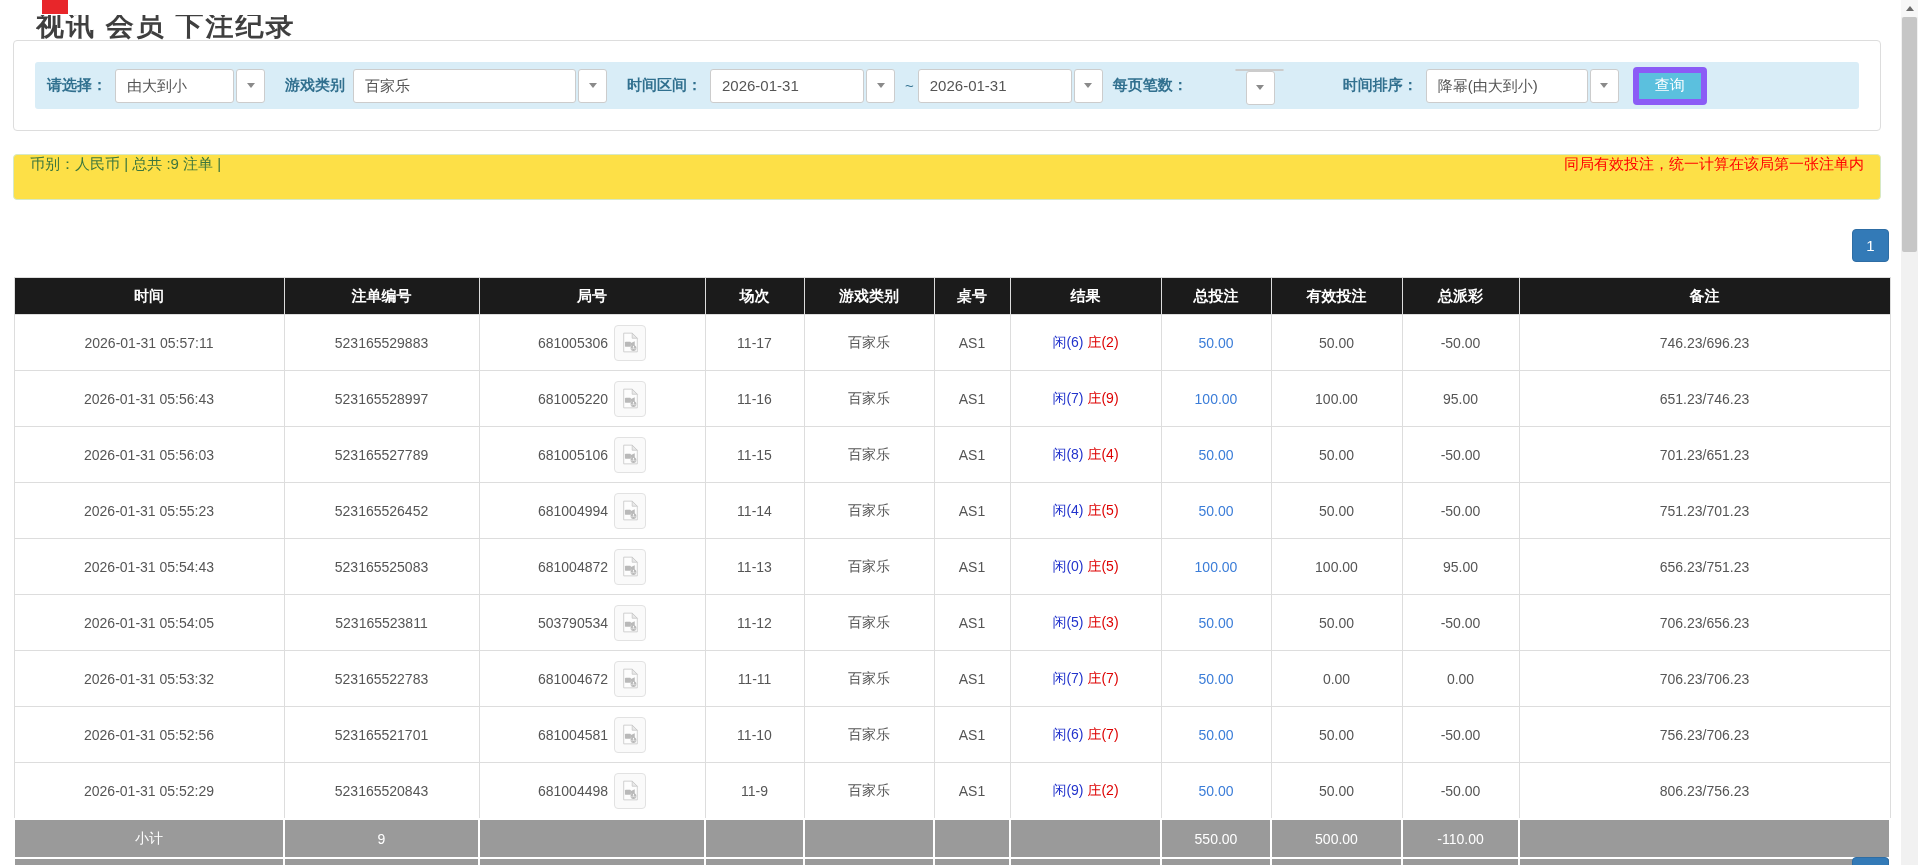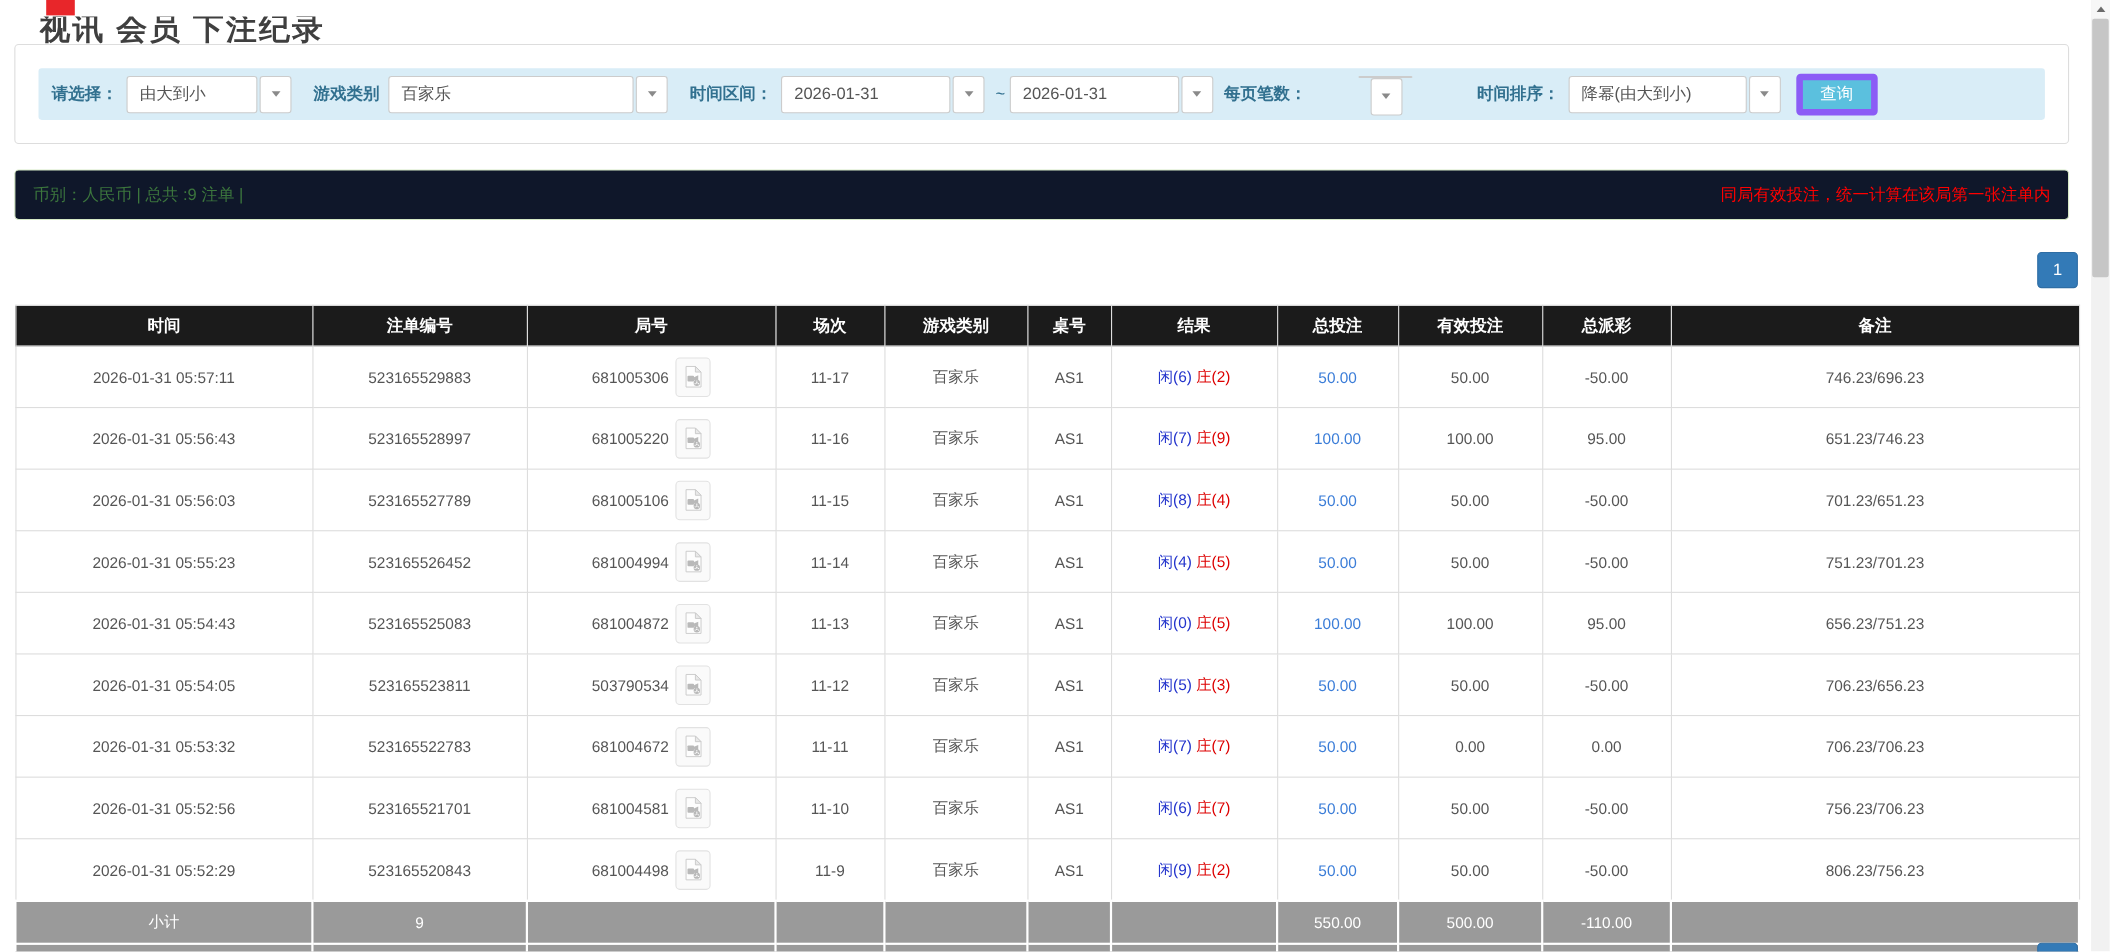--- a/index.html
+++ b/index.html
@@ -22,22 +22,22 @@
   .cval{background:#fff;border:1px solid #ccc;border-radius:3px;height:34px;line-height:32px;
         padding:0 11px;font-size:15px;color:#555;box-sizing:border-box;white-space:nowrap;overflow:hidden;flex:1;}
   .cbtn{background:#fff;border:1px solid #ccc;border-radius:3px;width:29px;height:34px;margin-left:2px;
         display:flex;align-items:center;justify-content:center;box-sizing:border-box;cursor:pointer;flex:none;}
   .caret{width:0;height:0;border-left:4px solid transparent;border-right:4px solid transparent;border-top:5px solid #8a8a8a;}
   .tilde{color:#31708f;font-size:15px;margin:0 4px 0 10px;}
   .gap{margin-left:20px;}
   .btn-query{background:#5bc0de;border:6px solid #8b5cf6;color:#fff;font-size:15px;border-radius:4px;
              height:38px;padding:0 16px;margin-left:14px;cursor:pointer;font-family:inherit;}
   
-  .summary-bar{margin-top:23px;width:1868px;box-sizing:border-box;background:#0f172a;border:1px solid #d6e9c6;
-               border-radius:4px;height:46px;display:flex;align-items:center;justify-content:space-between;padding:0 16px;}
+  .summary-bar{margin-top:23px;width:1868px;box-sizing:border-box;background:#fde047;border:1px solid #d6e9c6;
+               border-radius:4px;height:46px;display:flex;justify-content:space-between;padding:0 16px;}
   .summary-left{color:#3c763d;font-size:15px;}
   .summary-right{color:#ff0000;font-size:15px;}
   
   .pager-top{margin-top:29px;width:1876px;display:flex;justify-content:flex-end;}
   .page-btn{background:#337ab7;border:1px solid #2e6da4;color:#fff;width:37px;height:33px;border-radius:4px;
             font-size:15px;display:flex;align-items:center;justify-content:center;box-sizing:border-box;cursor:pointer;}
   .pager-bottom{position:absolute;top:857px;left:13px;width:1876px;display:flex;justify-content:flex-end;}
   
   table.records{margin-top:15px;width:1876px;border-collapse:collapse;table-layout:fixed;}
   table.records thead th{background:#1b1b1b;color:#fff;font-size:15px;font-weight:bold;height:34px;

